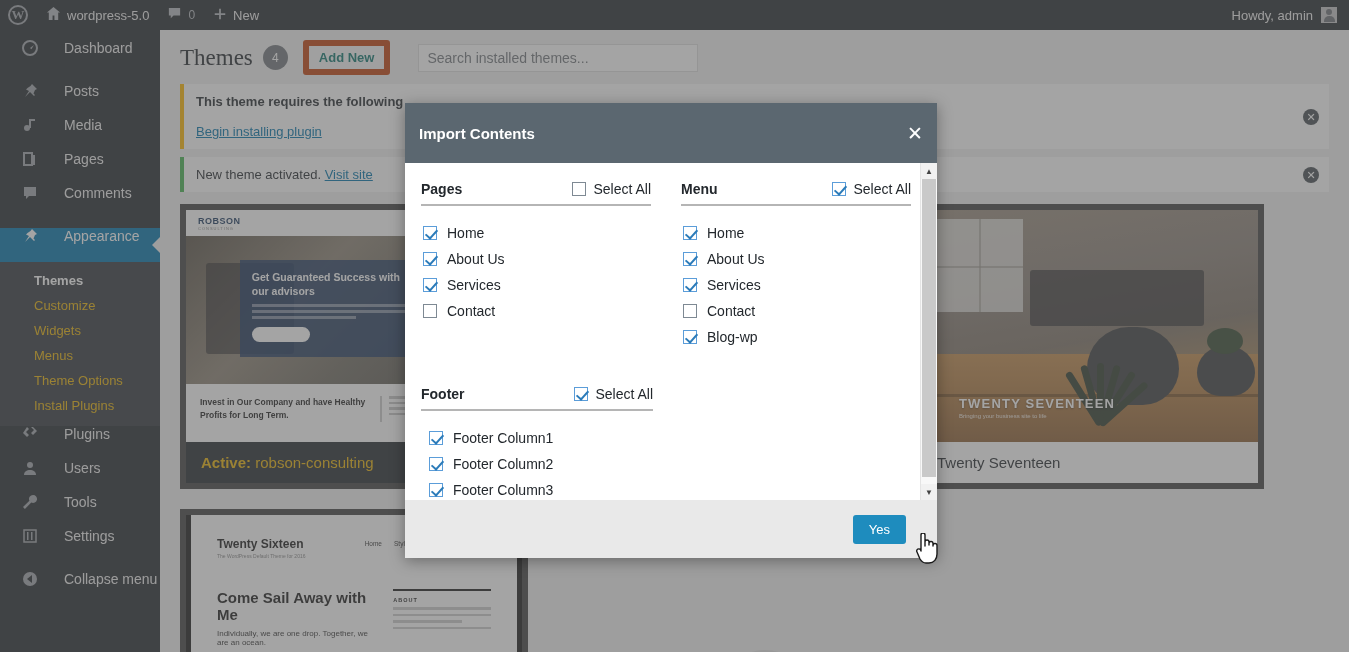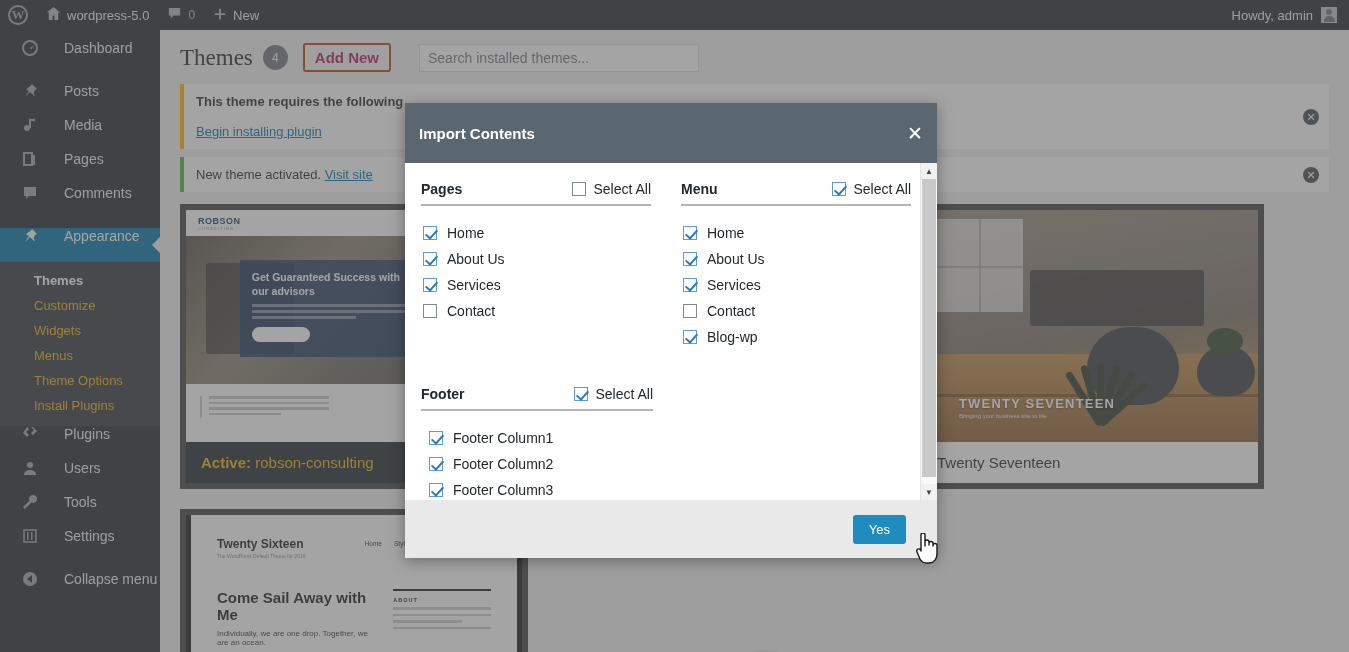--- a/index.html
+++ b/index.html
@@ -54,21 +54,21 @@
   
   #content {
     position: absolute; top: 30px; left: 160px; width: 1189px; height: 622px;
     background: #f1f1f1; overflow: hidden;
   }
   .page-head { display: flex; align-items: center; gap: 10px; padding: 9px 0 0 20px; height: 46px; }
   .page-title { font-family: "Liberation Serif", serif; font-size: 23px; font-weight: normal; color: #23282d; }
   .theme-count { background: #72777c; color: #fff; border-radius: 50%; width: 25px; height: 25px;
      display: flex; align-items: center; justify-content: center; font-size: 12px;
      font-family: "Liberation Sans", sans-serif; }
-  .btn-addnew { border: 2px solid #c2410c; background: #f7f7f7; color: #be185d; font-size: 15px;
+  .btn-addnew { border: 6px solid #c2410c; background: #f7f7f7; color: #0f766e; font-size: 13px;
      padding: 4px 10px; border-radius: 3px; font-weight: bold; margin-left: 5px; }
   .search-box { margin-left: 18px; width: 280px; height: 28px; border: 1px solid #ddd; background: #fff;
      color: #72777c; font-size: 14px; padding: 0 8px; display: flex; align-items: center; }
 
   .notice { margin: 8px 20px 0 20px; background: #fff; border-left: 4px solid #ffb900;
      padding: 10px 12px; position: relative; font-size: 13px; color: #23282d; }
   .notice.green { border-left-color: #46b450; }
   .notice b { font-weight: bold; }
   .notice a { color: #0073aa; text-decoration: underline; }
   .notice-dismiss { position: absolute; right: 10px; top: 50%; transform: translateY(-50%);
@@ -379,20 +379,21 @@
               <h4>Get Guaranteed Success with our advisors</h4>
               <div class="rc-lines">
                   <i></i>
                   <i></i>
                   <i></i>
                 </div>
               <div class="rc-btn"></div>
             </div>
           </div>
           <div class="rc-body">
+            <h5>Invest in Our Company and have Healthy Profits for Long Term.</h5>
             <div class="rc-sub">
                 <i></i>
                 <i></i>
                 <i></i>
                 <i></i>
               </div>
           </div>
         </div>
       </div>
       <div class="theme-foot active-foot">

